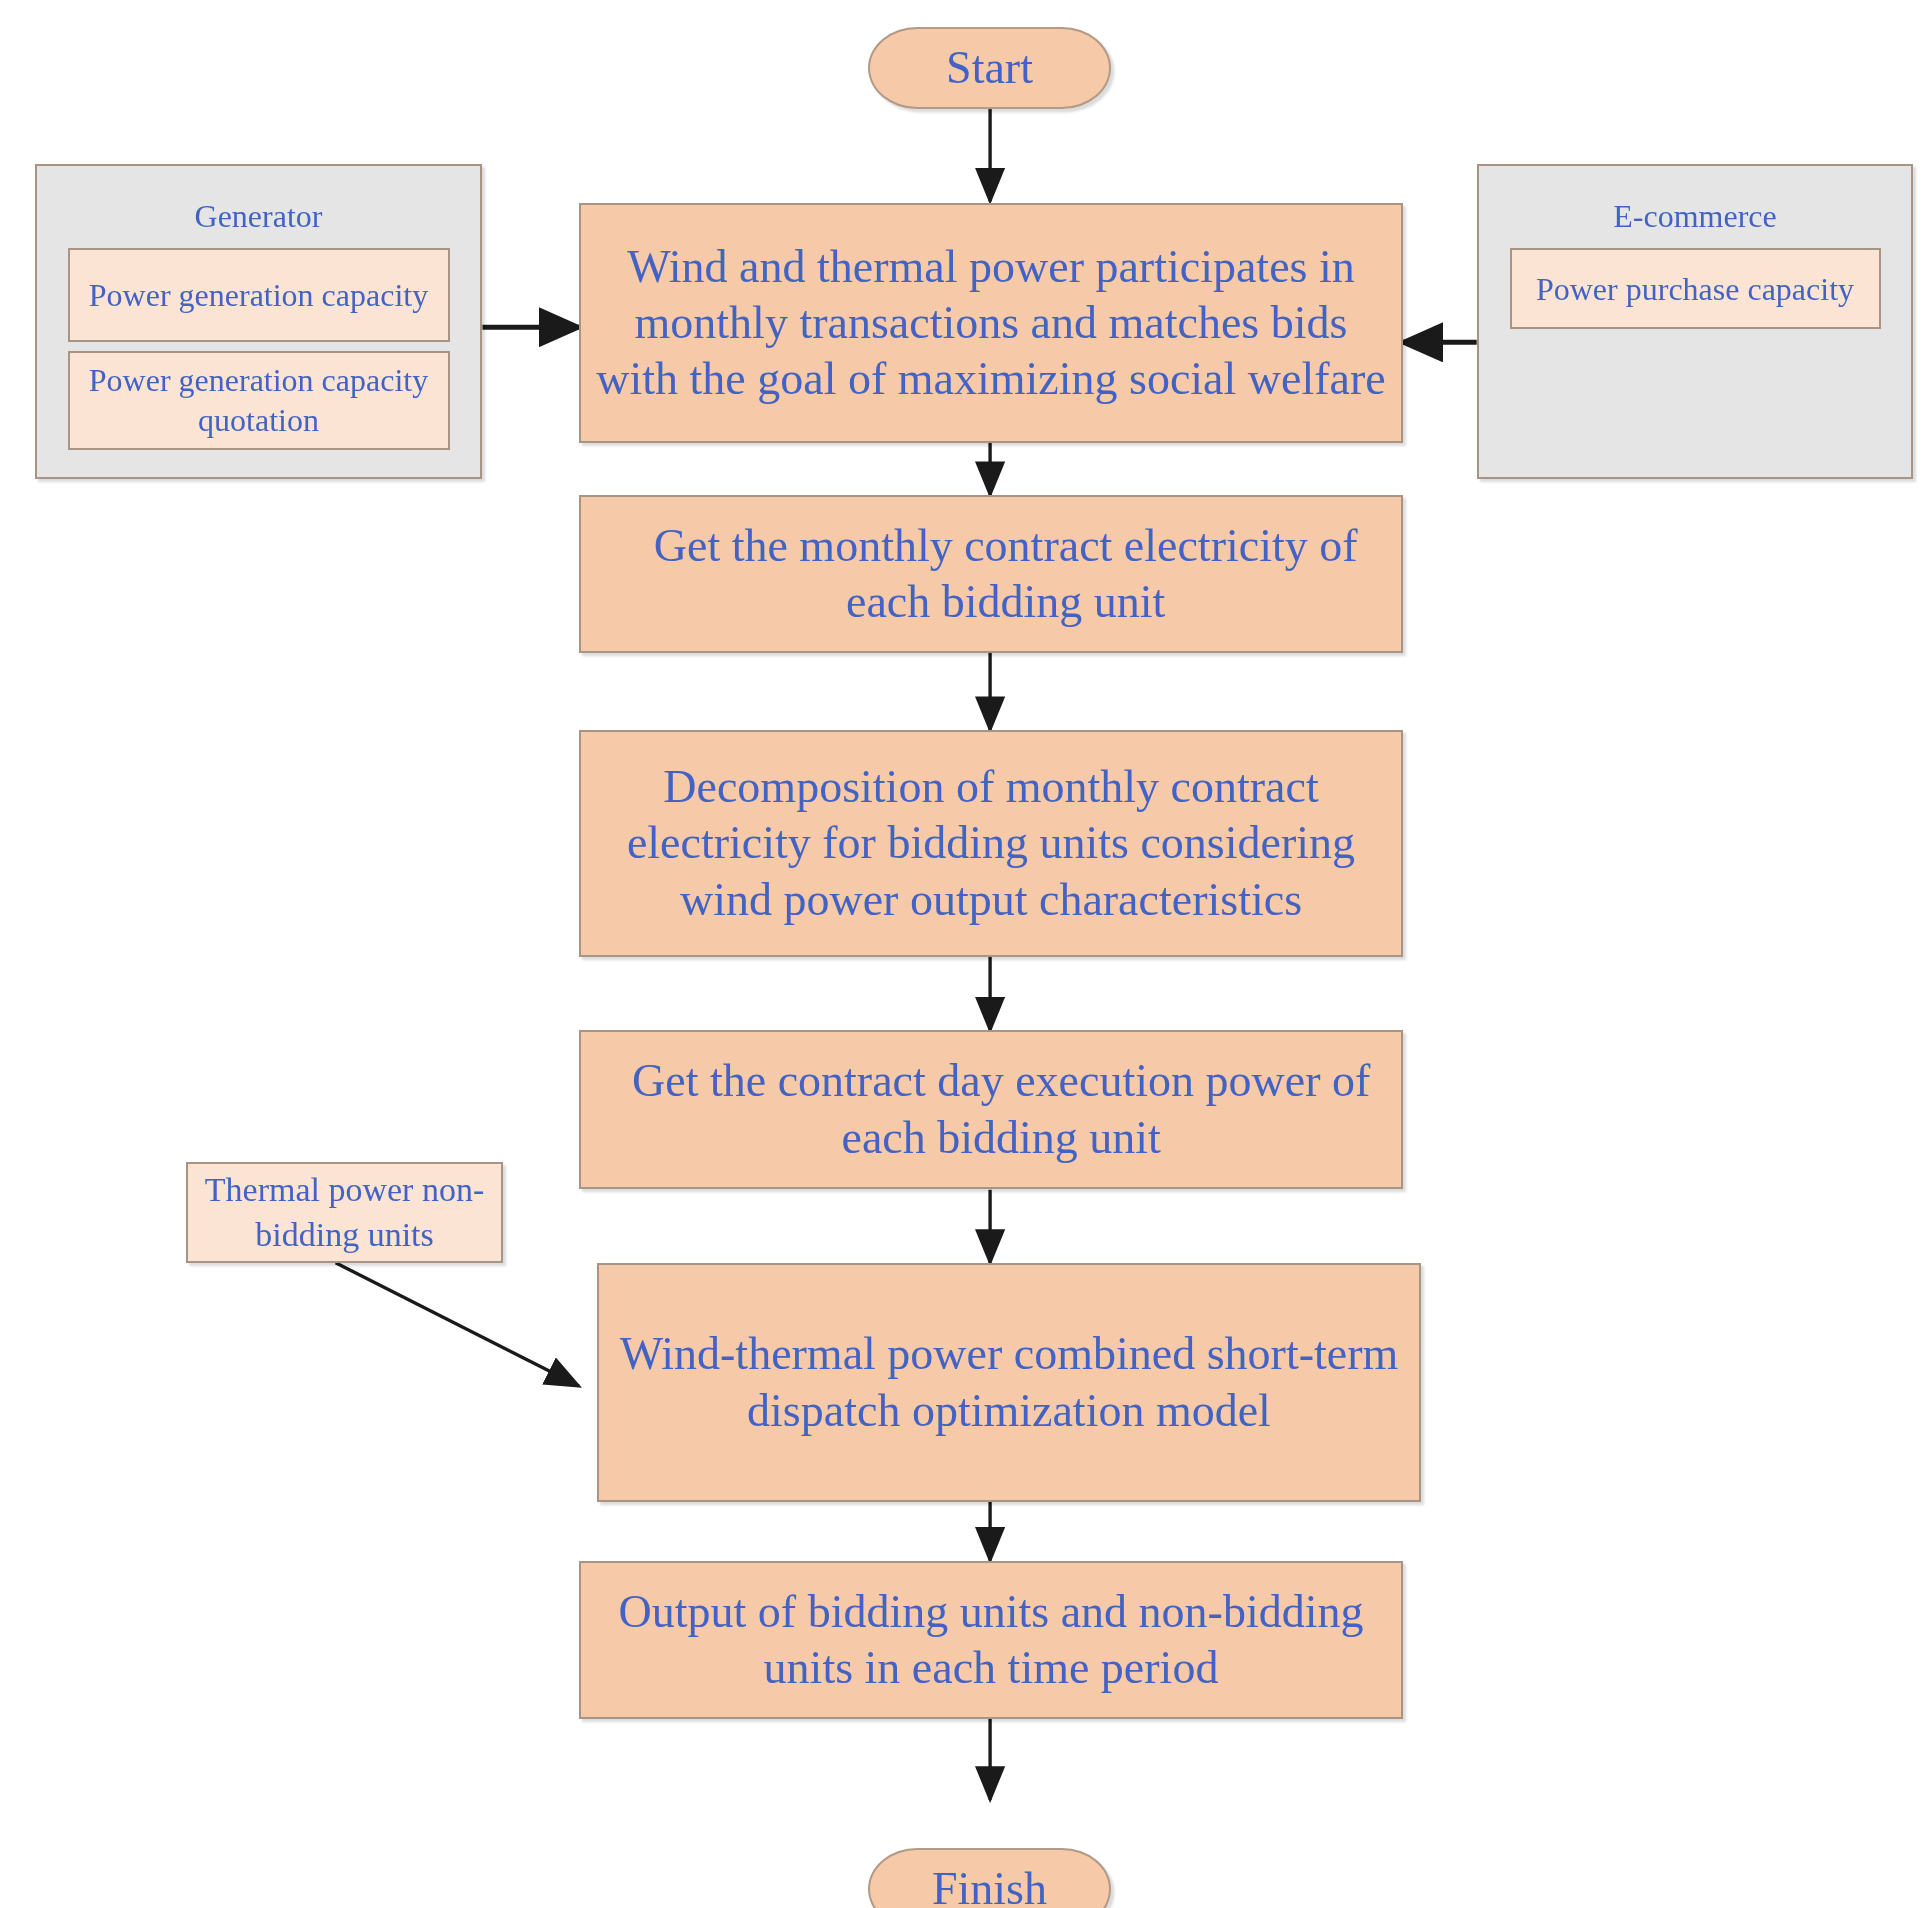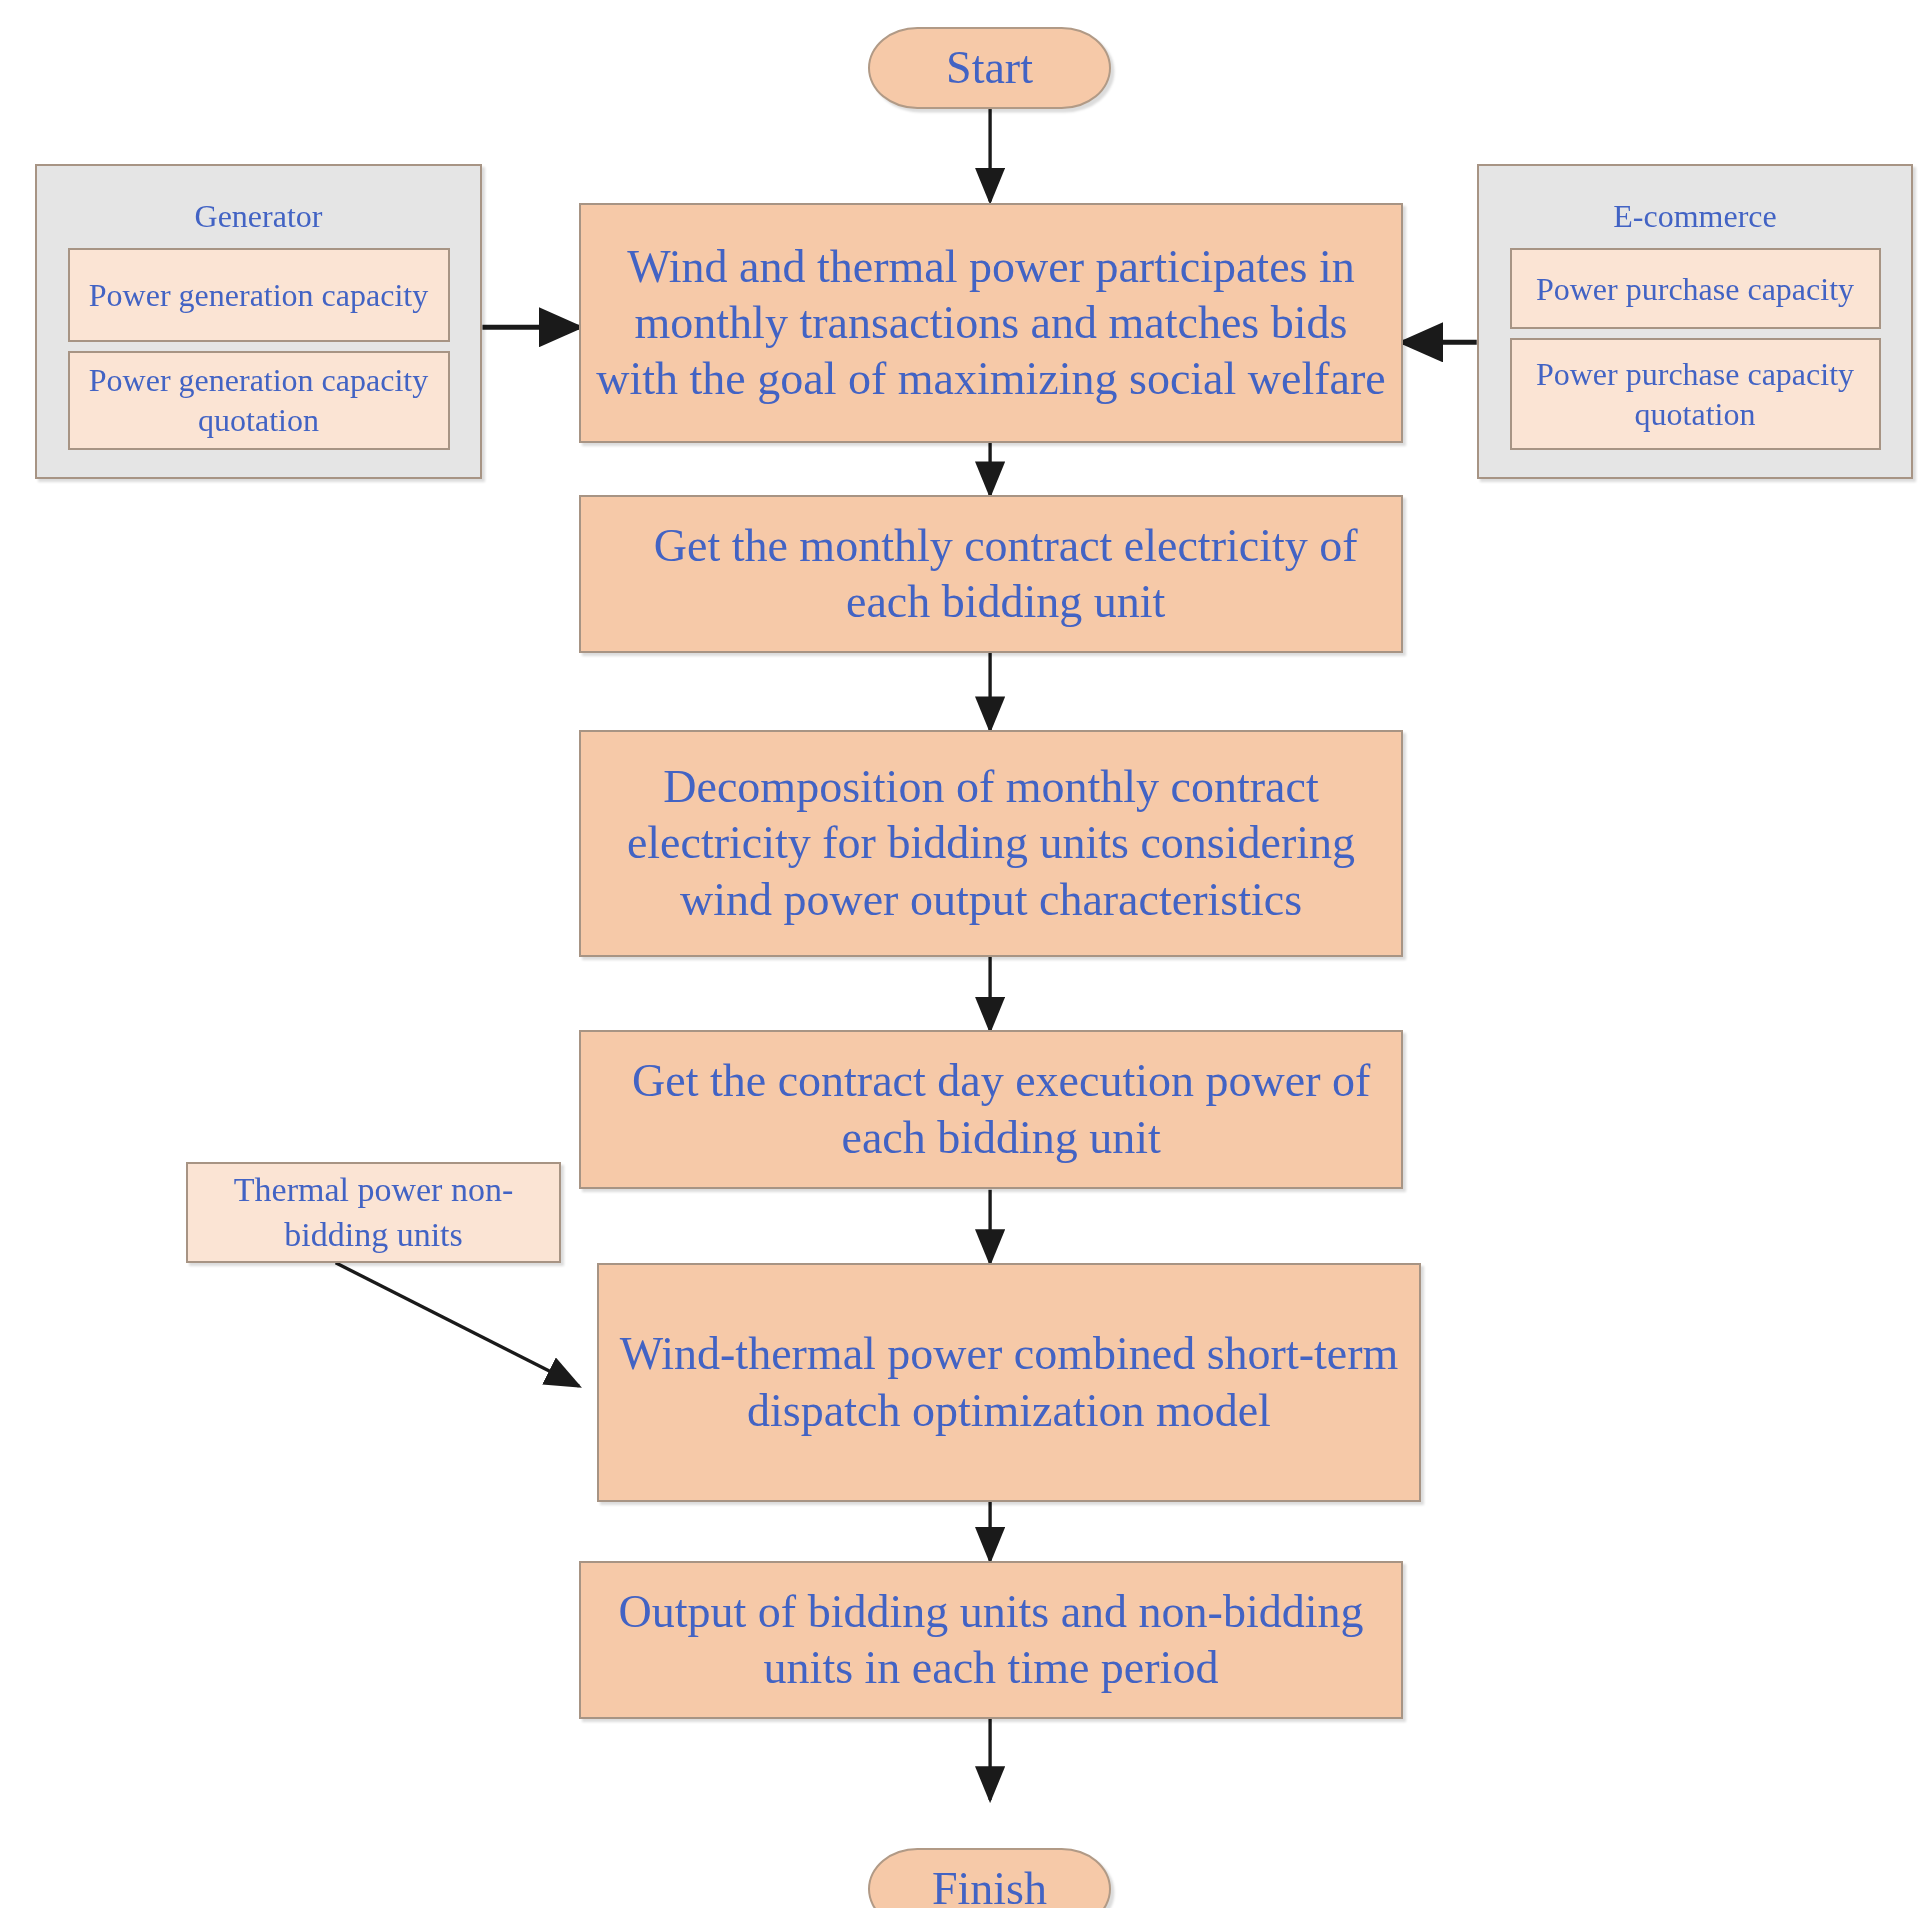--- a/index.html
+++ b/index.html
@@ -134,42 +134,39 @@
     <div class="panel-sub" style="margin:0 18.5px 0 18.5px; height:99px;">
       <span>Power generation capacity quotation</span>
     </div>
   </div>
 
   <div class="node panel" style="left:1477px; top:164px; width:436px; height:315px;">
     <div class="panel-title">E-commerce</div>
     <div class="panel-sub" style="margin:0 18.5px 8.4px 18.5px; height:81px;">
       <span>Power purchase capacity</span>
     </div>
-    <div class="panel-sub" style="margin:0 18.5px 0 18.5px; height:112px;">
-      <span>Power purchase capacity quotation</span>
-    </div>
   </div>
 
   <div class="node proc" style="left:579px; top:203px; width:824px; height:240px;">
     <span>Wind and thermal power participates in monthly transactions and matches bids with the goal of maximizing social welfare</span>
   </div>
 
   <div class="node proc" style="left:579px; top:495px; width:824px; height:158px;padding-left:41px;">
     <span>Get the monthly contract electricity of each bidding unit</span>
   </div>
 
   <div class="node proc" style="left:579px; top:730px; width:824px; height:227px;">
     <span>Decomposition of monthly contract electricity for bidding units considering wind power output characteristics</span>
   </div>
 
   <div class="node proc" style="left:579px; top:1030px; width:824px; height:159px;padding-left:32px;">
     <span>Get the contract day execution power of each bidding unit</span>
   </div>
 
-  <div class="node sidebox" style="left:186px; top:1162px; width:375px; height:101px;">
+  <div class="node sidebox" style="left:186px; top:1162px; width:317px; height:101px;">
     <span>Thermal power non-bidding units</span>
   </div>
 
   <div class="node proc" style="left:597px; top:1263px; width:824px; height:239px;">
     <span>Wind-thermal power combined short-term dispatch optimization model</span>
   </div>
 
   <div class="node proc" style="left:579px; top:1561px; width:824px; height:158px;">
     <span>Output of bidding units and non-bidding units in each time period</span>
   </div>

